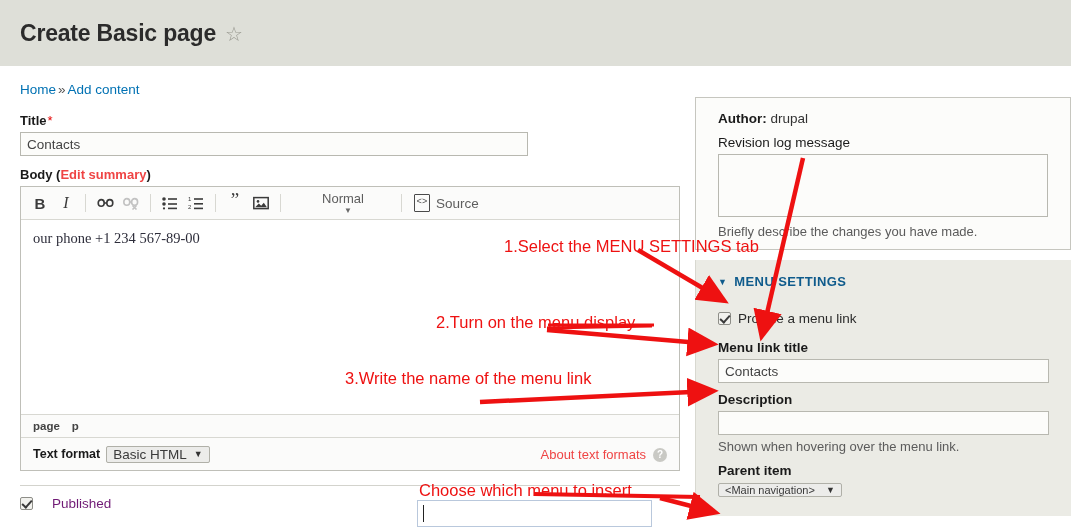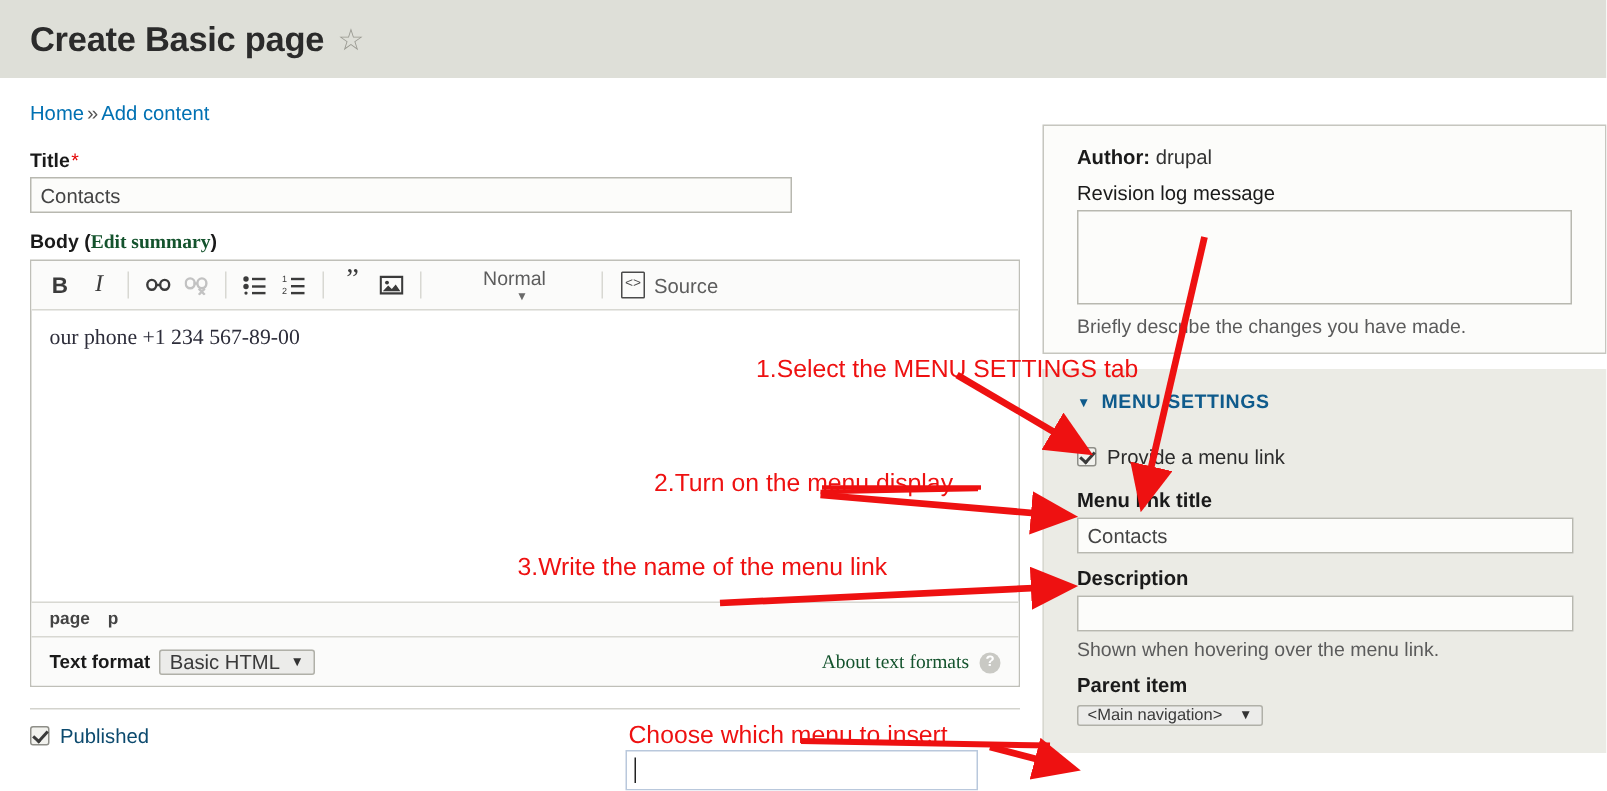--- a/index.html
+++ b/index.html
@@ -12,21 +12,21 @@
     overflow: hidden;
     background: #ffffff;
     font-family: "Liberation Sans", sans-serif;
     font-size: 13px;
     color: #333333;
     position: relative;
   }
 
   
   .page-header {
-    height: 52px;
+    height: 66px;
     background: #dedfd8;
     display: flex;
     align-items: center;
     padding: 0 0 0 20px;
     box-sizing: border-box;
   }
   .page-title {
     font-size: 23px;
     font-weight: bold;
     color: #2b2b2b;
@@ -93,23 +93,22 @@
     height: 24px;
     border: 1px solid #b8b8b0;
     background: #fcfcfa;
     font-family: "Liberation Sans", sans-serif;
     font-size: 13.5px;
     color: #444;
     padding: 2px 6px;
     outline: none;
   }
   .inline-link {
-    color: #14532d;
+    color: #ef4444;
     text-decoration: none;
-    font-family: Liberation Serif, serif;
   }
 
   
   .editor {
     border: 1px solid #bfbfb8;
     background: #ffffff;
     margin-top: 3px;
   }
   .editor-toolbar {
     height: 32px;
@@ -242,21 +241,21 @@
     margin-left: 7px;
     display: inline-block;
   }
 
   .hr-sep {
     border: 0;
     border-top: 1px solid #d3d3cd;
     margin: 14px 0 10px 0;
   }
   .published-row { display: flex; align-items: center; }
-  .published-row .lbl { margin-left: 7px; font-size: 13.5px; color: #0c4a6e; }
+  .published-row .lbl { margin-left: 19px; font-size: 13.5px; color: #701a75; }
 
   
   .cb {
     width: 13px; height: 13px;
     border: 1px solid #8e8e88;
     background: #f2f2ee;
     border-radius: 2px;
     display: inline-block;
     position: relative;
     box-sizing: border-box;

